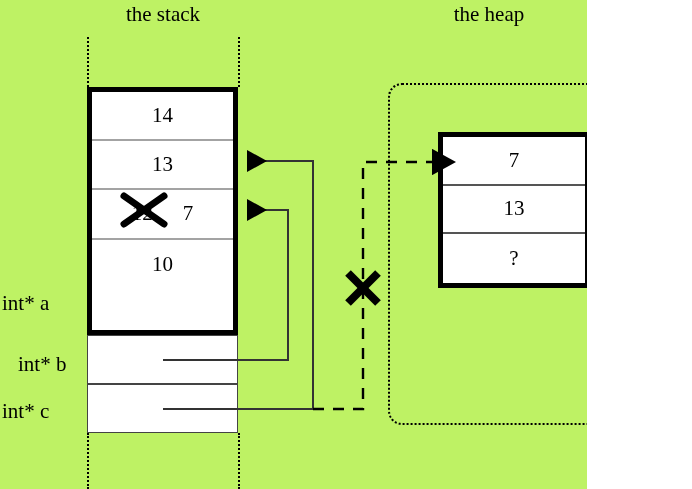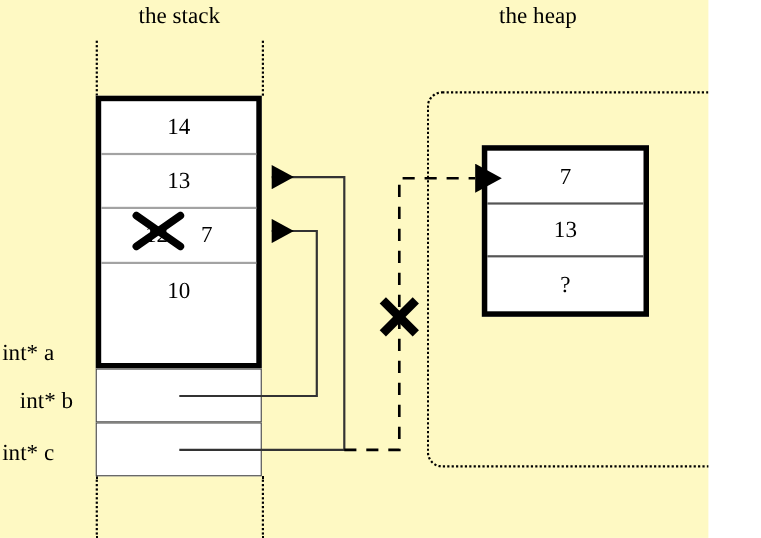--- a/index.html
+++ b/index.html
@@ -3,23 +3,23 @@
 <meta charset="utf-8">
 <title>Stack and Heap Diagram</title>
 <style>
   html, body {
     margin: 0;
     padding: 0;
     background: #ffffff;
   }
   #canvas {
     position: relative;
-    width: 644px;
+    width: 587px;
     height: 489px;
-    background: #fef9c3;
+    background: #bef264;
     font-family: "Liberation Serif", "DejaVu Serif", serif;
     overflow: hidden;
   }
   .title {
     position: absolute;
     font-size: 21px;
     color: #000000;
     white-space: nowrap;
     text-align: center;
   }
@@ -171,21 +171,21 @@
       <span class="replacement">7</span>
     </div>
     <div class="stack-cell">
       <span>10</span>
     </div>
   </div>
 
   <div class="ptr-cell" id="ptr-b-cell"></div>
   <div class="ptr-cell" id="ptr-c-cell"></div>
 
-  <div class="var-label" style="left:2px; top:308px;">int* a</div>
+  <div class="var-label" style="left:2px; top:291px;">int* a</div>
   <div class="var-label" style="left:18px; top:352px;">int* b</div>
   <div class="var-label" style="left:2px; top:399px;">int* c</div>
 
   <div id="heap-region"></div>
 
   <div id="heap-block">
     <div class="heap-cell">
       <span>7</span>
     </div>
     <div class="heap-cell">

